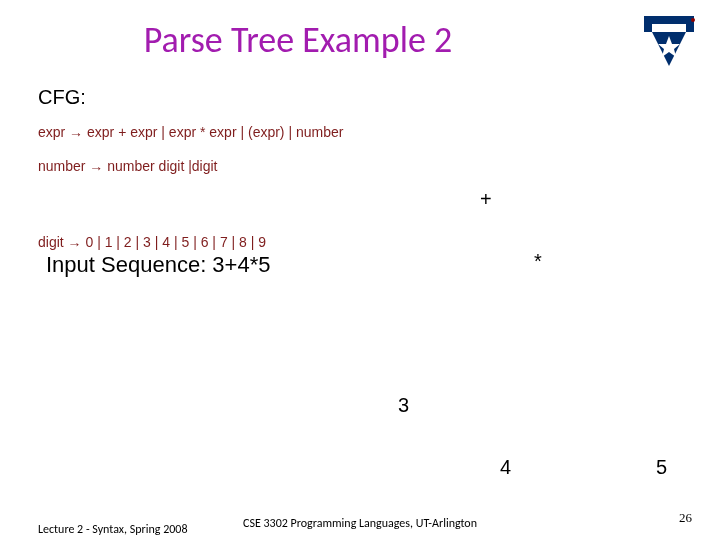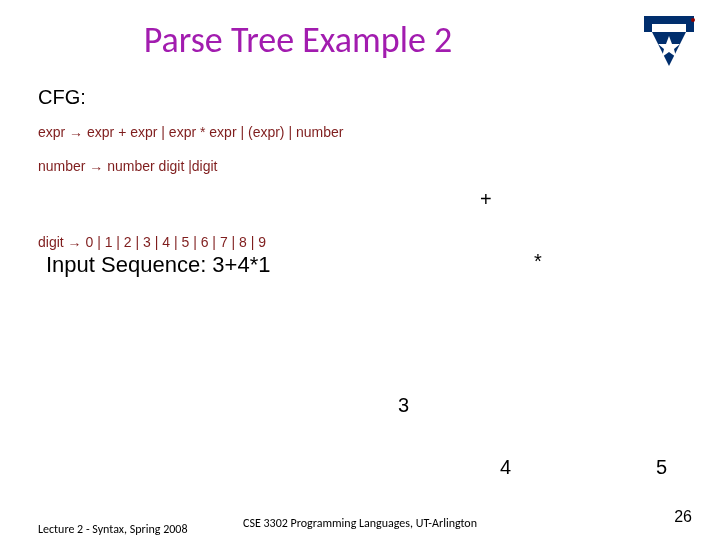--- a/index.html
+++ b/index.html
@@ -75,22 +75,22 @@
     text-align: center;
     font-size: 12px;
     font-family: Calibri, Arial, sans-serif;
     color: #000;
     line-height: 1.3;
   }
   .footer-right {
     position: absolute;
     bottom: 14px;
     right: 28px;
-    font-size: 16px;
-    font-family: Liberation Sans, sans-serif;
+    font-size: 13px;
+    font-family: Liberation Serif, serif;
     color: #000;
   }
 </style>
 </head>
 <body>
 
 <div class="title">Parse Tree Example 2</div>
 
 <div class="logo">
   <svg width="54" height="54" viewBox="0 0 54 54">
@@ -100,21 +100,21 @@
     <circle cx="51" cy="6" r="2" fill="#8b0000"></circle>
   </svg>
 </div>
 
 <div class="cfg-label">CFG:</div>
 
 <div class="rule rule1">expr → expr + expr | expr * expr | (expr) | number</div>
 <div class="rule rule2">number → number digit |digit</div>
 <div class="rule rule3">digit → 0 | 1 | 2 | 3 | 4 | 5 | 6 | 7 | 8 | 9</div>
 
-<div class="input-seq">Input Sequence: 3+4*1</div>
+<div class="input-seq">Input Sequence: 3+4*5</div>
 
 <div class="tree-node node-plus">+</div>
 <div class="tree-node node-star">*</div>
 <div class="tree-node node-3">3</div>
 <div class="tree-node node-4">4</div>
 <div class="tree-node node-5">5</div>
 
 <div class="footer-left">Lecture 2 - Syntax, Spring 2008</div>
 <div class="footer-center">
   <span>CSE 3302 Programming Languages, UT-Arlington</span><br>

